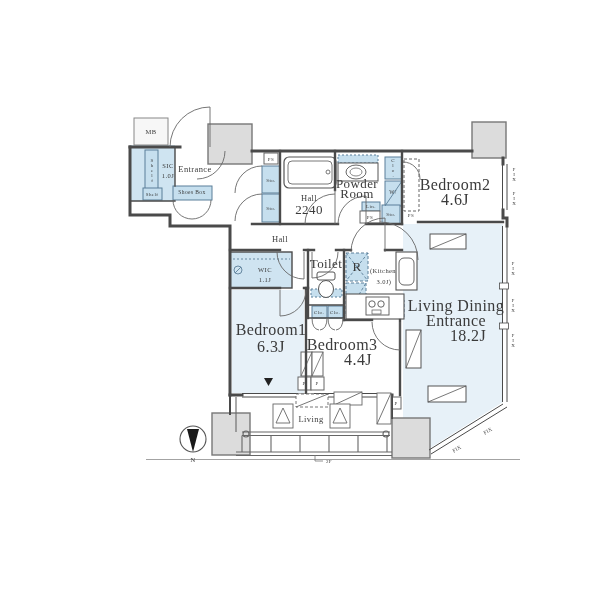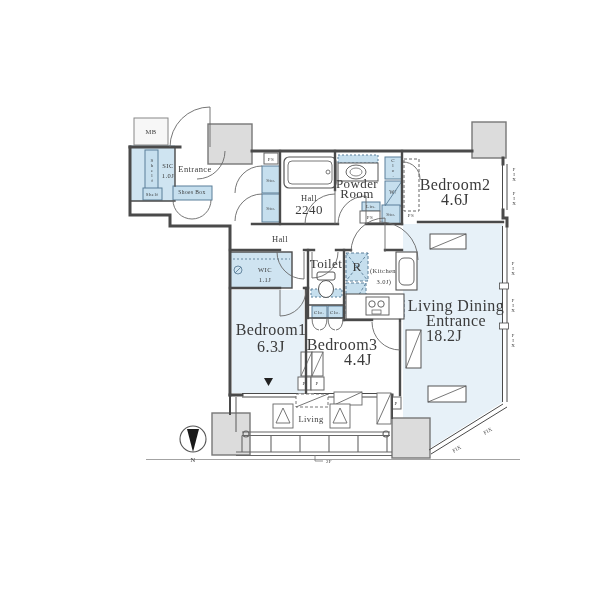--- a/index.html
+++ b/index.html
@@ -229,21 +229,21 @@
 <span class="lbl s6" style="left:343px;top:271px">(Kitchen</span>
 <span class="lbl s6" style="left:344px;top:282px">3.0J)</span>
 <span class="lbl s9" style="left:231px;top:330px">Bedroom1</span>
 <span class="lbl s9" style="left:231px;top:347px">6.3J</span>
 <span class="lbl s4" style="left:279px;top:312px">Clo.</span>
 <span class="lbl s4" style="left:295px;top:312px">Clo.</span>
 <span class="lbl s9" style="left:302px;top:345px">Bedroom3</span>
 <span class="lbl s9" style="left:318px;top:360px">4.4J</span>
 <span class="lbl s9" style="left:416px;top:306px">Living Dining</span>
 <span class="lbl s9" style="left:416px;top:321px">Entrance</span>
-<span class="lbl s9" style="left:404px;top:336px">18.2J</span>
+<span class="lbl s9" style="left:428px;top:336px">18.2J</span>
 <span class="lbl s4 vert" style="left:473px;top:268px">FIX</span>
 <span class="lbl s4 vert" style="left:473px;top:305px">FIX</span>
 <span class="lbl s4 vert" style="left:473px;top:340px">FIX</span>
 <span class="lbl s4 diag" style="left:417px;top:449px">FIX</span>
 <span class="lbl s4 diag" style="left:448px;top:431px">FIX</span>
 <span class="lbl s4" style="left:264px;top:383px">P</span>
 <span class="lbl s4" style="left:277px;top:383px">P</span>
 <span class="lbl s8" style="left:271px;top:419px">Living</span>
 <span class="lbl s4" style="left:356px;top:403px">P</span>
 <span class="lbl s6" style="left:153px;top:460px">N</span>

